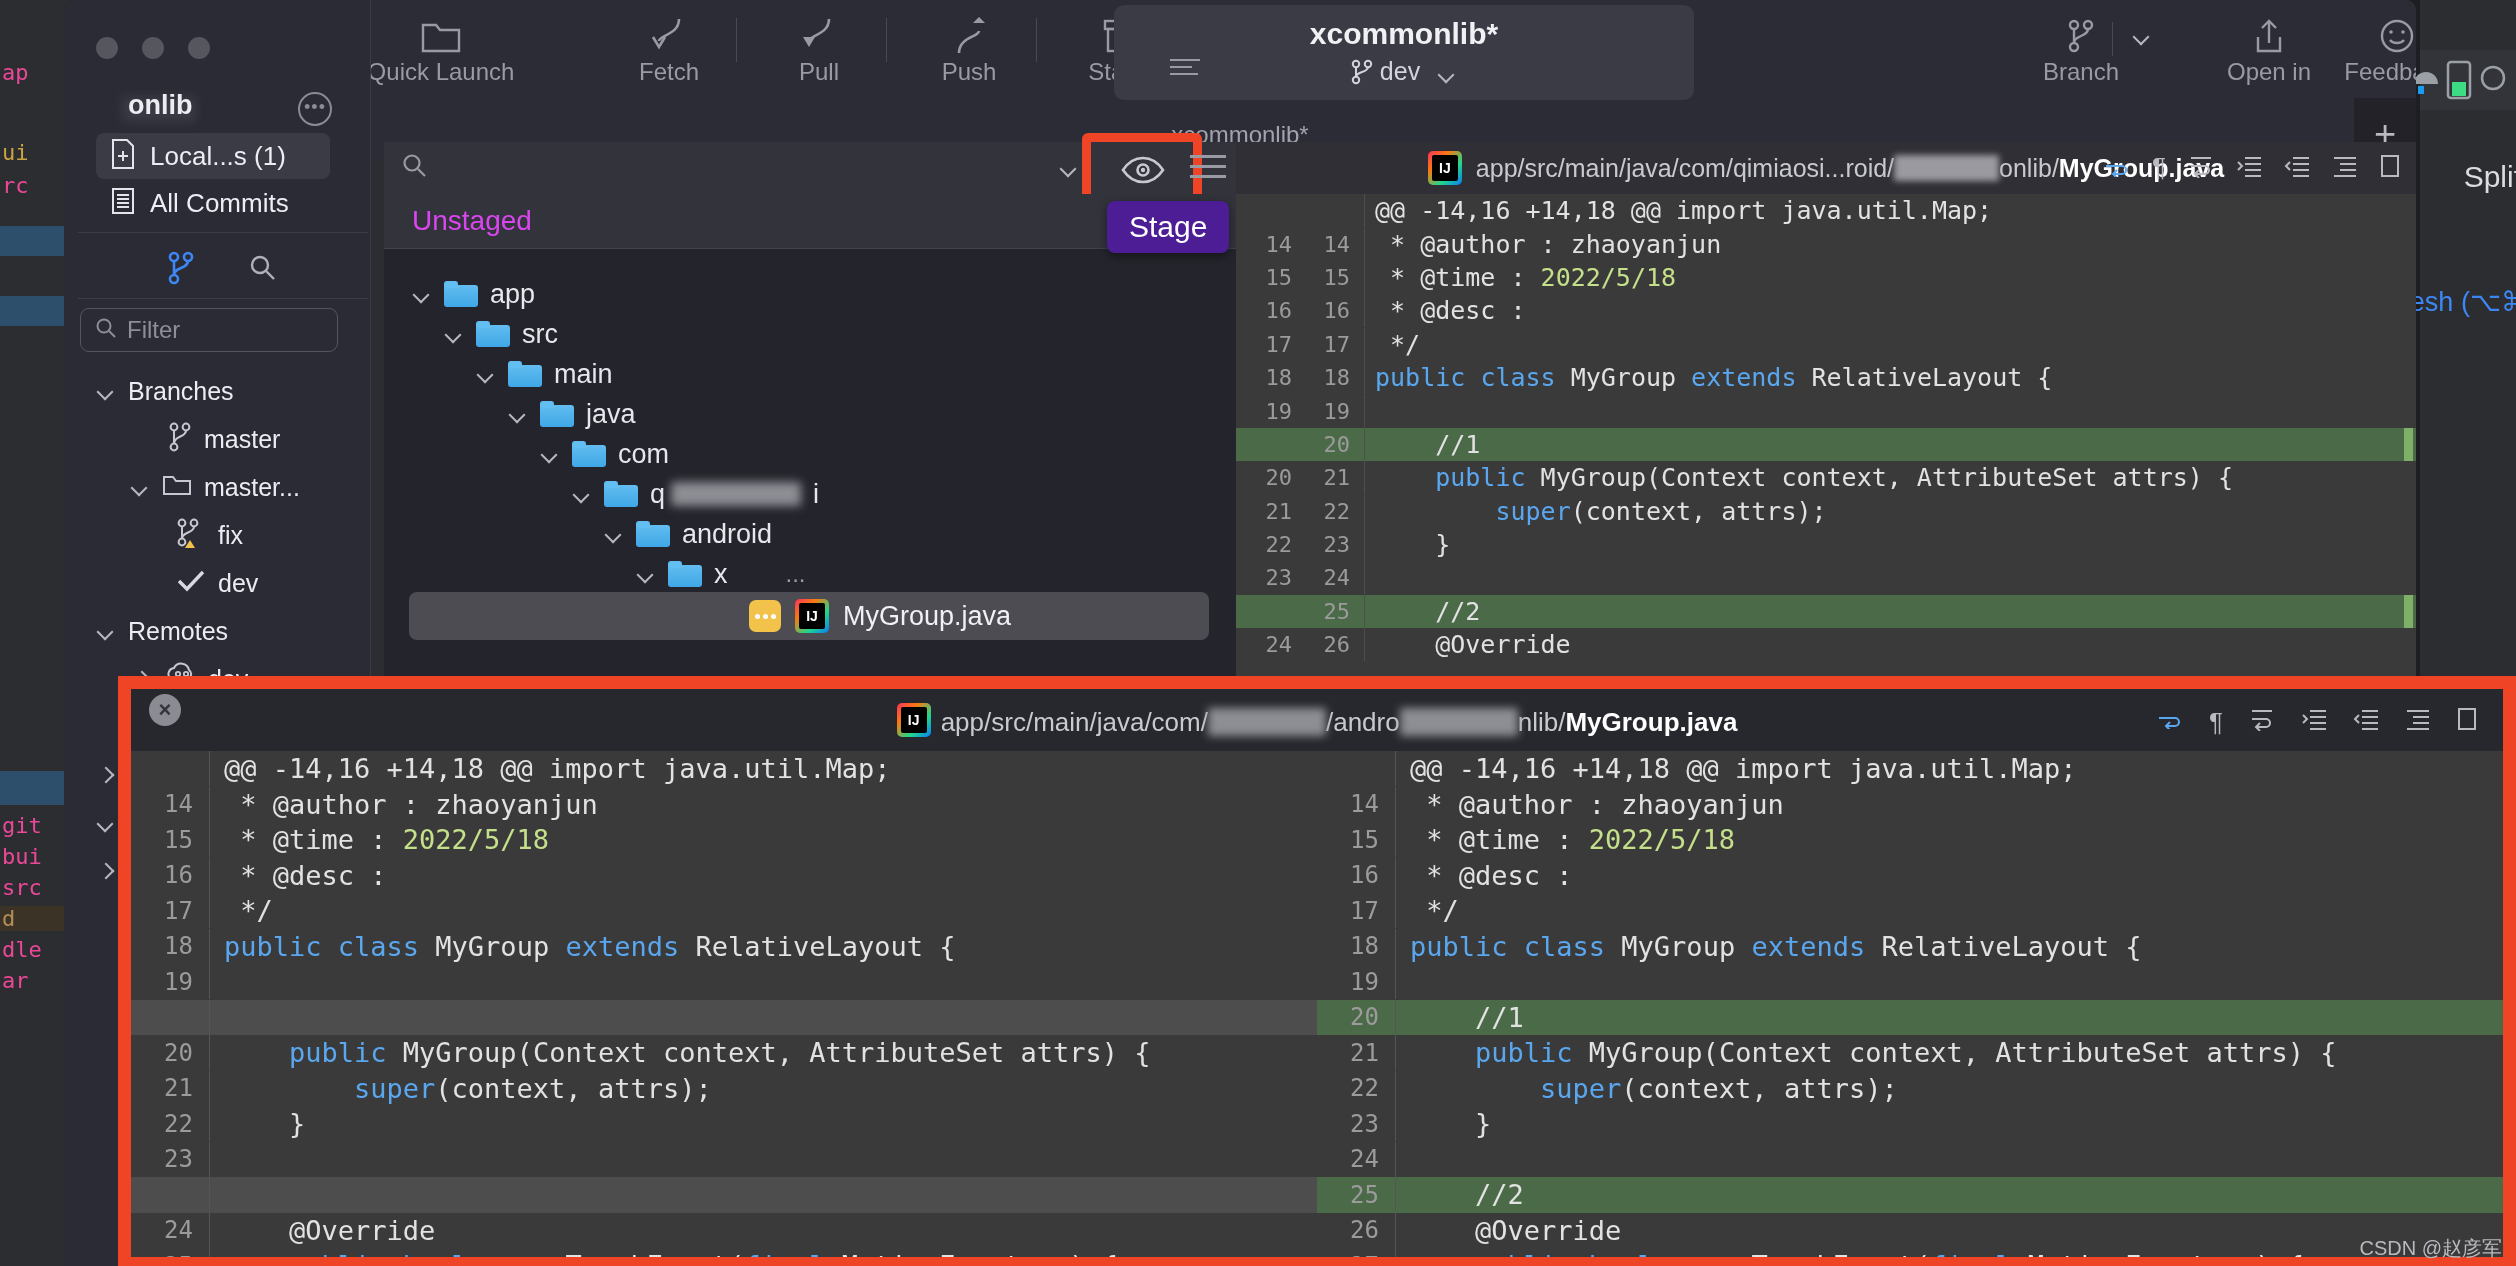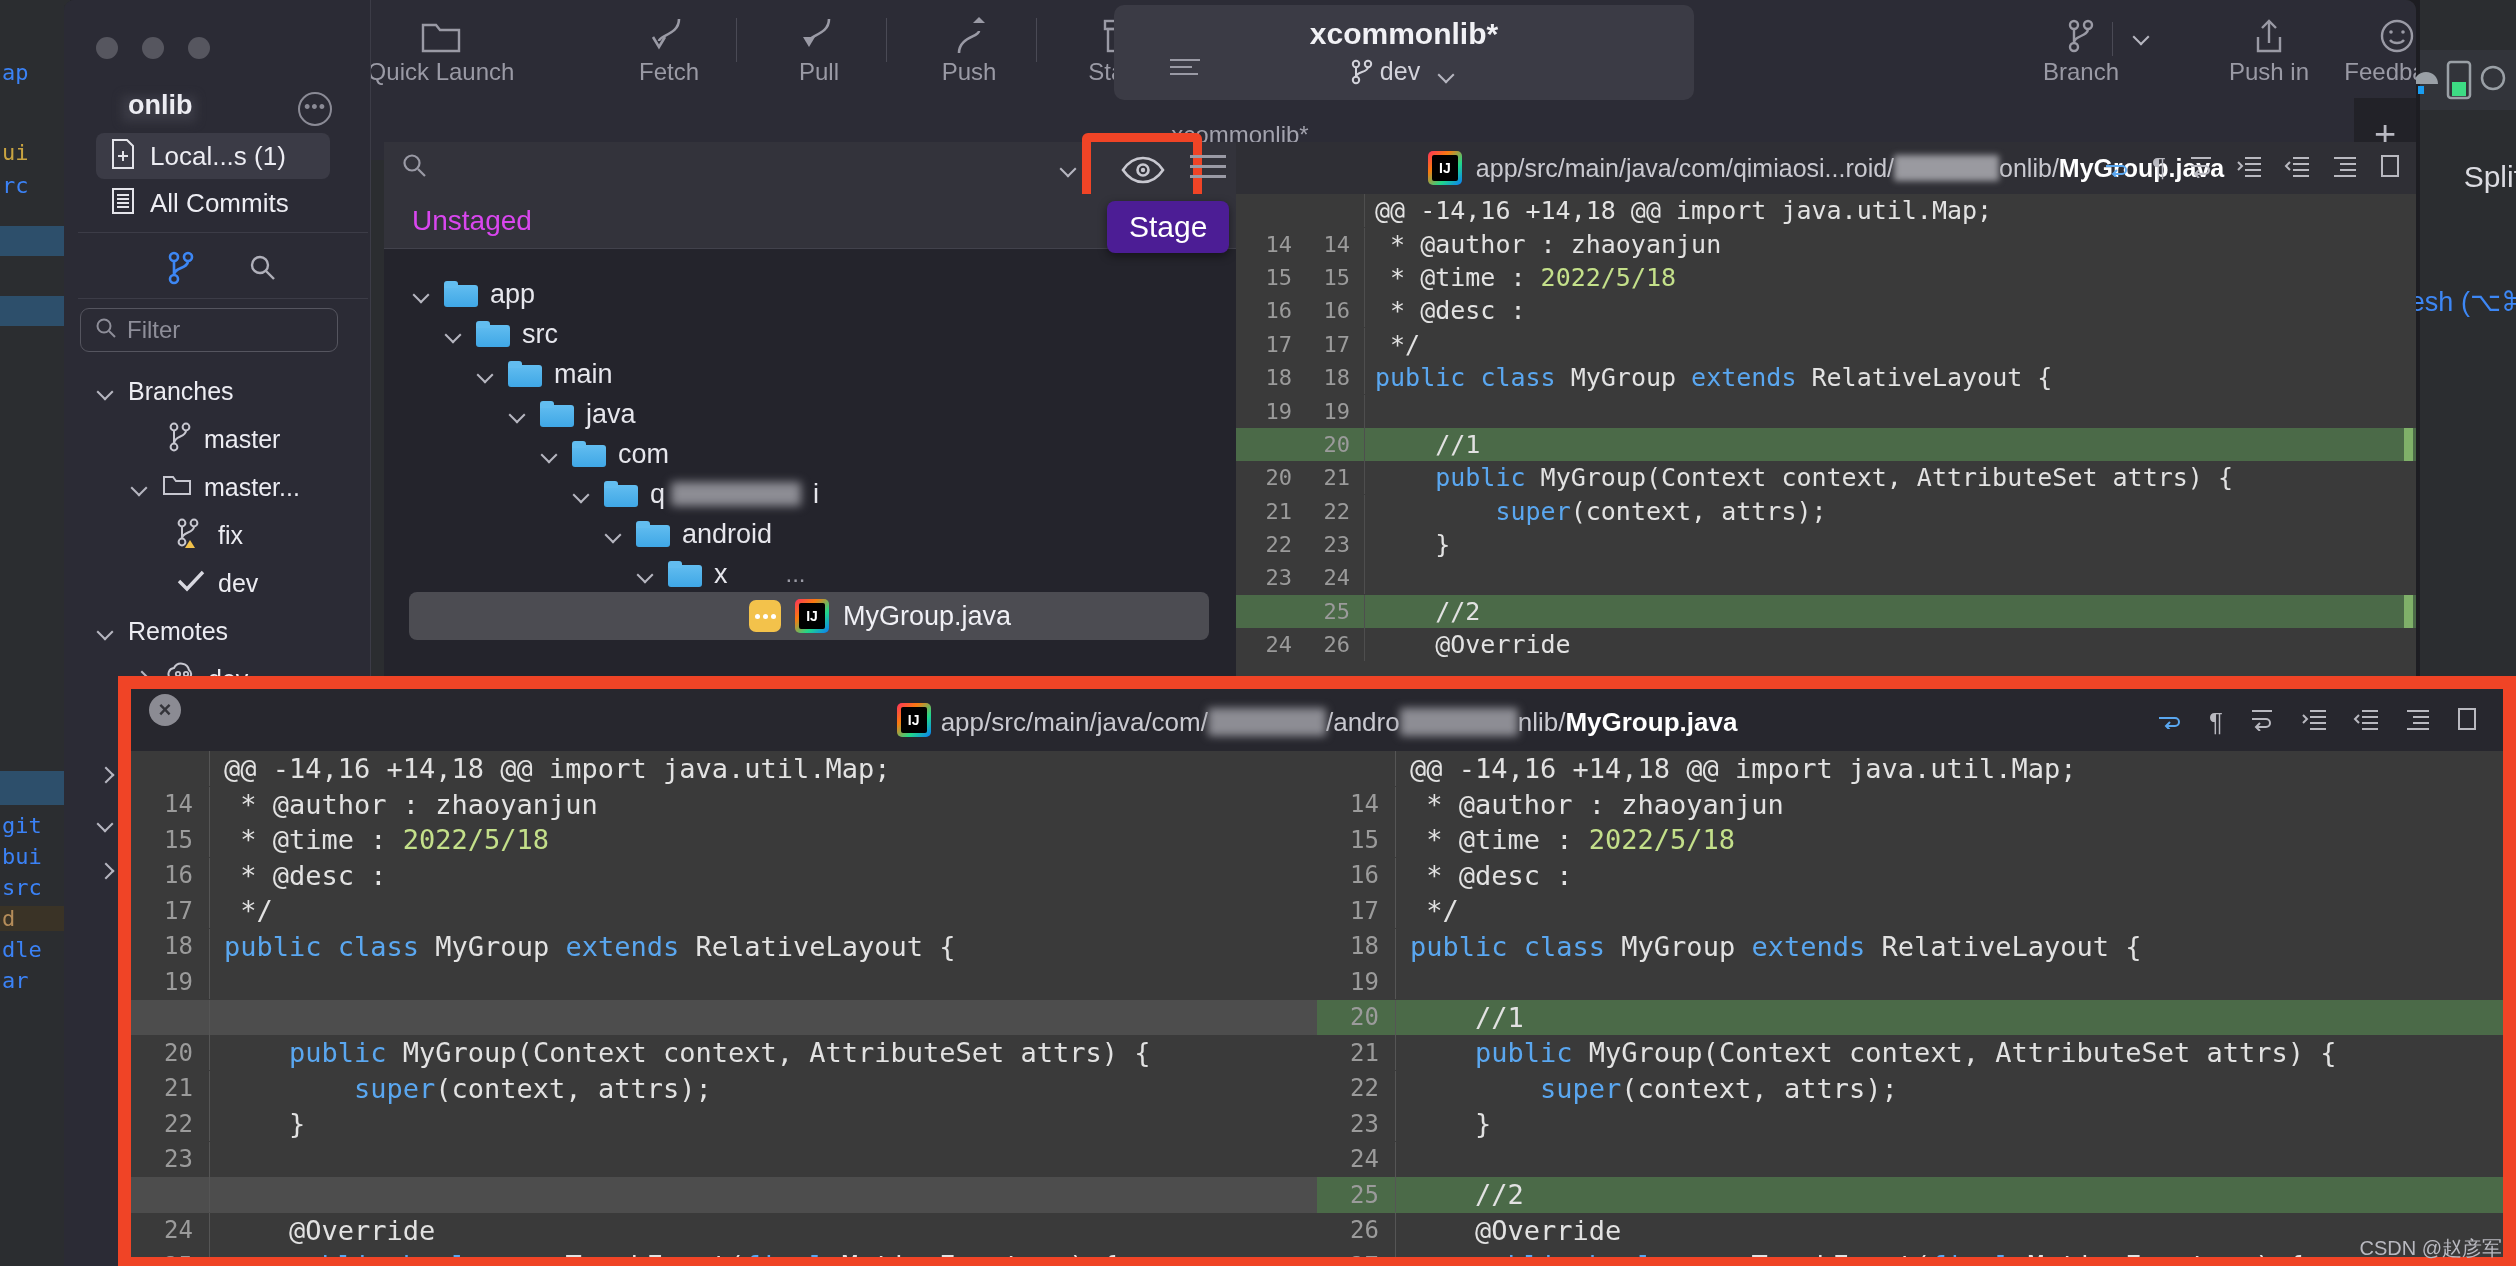--- a/index.html
+++ b/index.html
@@ -6,21 +6,21 @@
   body{
     width:2516px;height:1266px;overflow:hidden;position:relative;
     font-family:"Liberation Sans","DejaVu Sans",sans-serif;
     color:#d6d6dc;
     -webkit-font-smoothing:antialiased;
   }
   .mono{font-family:"DejaVu Sans Mono","Liberation Mono",monospace;}
 
   
   #bg-strip{position:absolute;left:0;top:0;width:70px;height:1266px;background:#2b2d30;overflow:hidden;}
-  #bg-strip .bgline{font-size:22px;color:#3b82f6;font-family:"DejaVu Sans Mono",monospace;padding-left:2px;white-space:nowrap;}
+  #bg-strip .bgline{font-size:22px;color:#ec4899;font-family:"DejaVu Sans Mono",monospace;padding-left:2px;white-space:nowrap;}
   #bg-strip .yellow{color:#c9a441;}
   #bg-strip .blue-sel{background:#2d4f6b;}
   #bg-strip .tan{color:#b58d5a;background:#3a3326;}
 
   
   #bg-right{position:absolute;right:0;top:0;width:96px;height:1266px;background:#2b2d30;}
   #bg-right-top{position:absolute;right:0;top:50px;width:96px;height:60px;background:#32343a;}
 
   
   #appwin{position:absolute;left:64px;top:0;width:2352px;height:1266px;background:#2b2d30;border-radius:10px 10px 0 0;overflow:hidden;}
@@ -281,21 +281,21 @@
     <span class="chev" style="position:absolute;left:2068px;top:26px;"></span>
 
     <div class="tbitem" style="left:2140px;width:130px;">
       <div class="glyph">
         <svg width="32" height="38" viewBox="0 0 32 38">
             <path d="M16 4v22" fill="none" stroke="#9a9aa5" stroke-width="2.4"></path>
             <path d="M9 11l7-7 7 7" fill="none" stroke="#9a9aa5" stroke-width="2.4"></path>
             <path d="M5 20v14h22V20" fill="none" stroke="#9a9aa5" stroke-width="2.4"></path>
           </svg>
       </div>
-      <div class="lbl">Push in</div>
+      <div class="lbl">Open in</div>
     </div>
 
     <div class="tbitem" style="left:2258px;width:150px;">
       <div class="glyph">
         <svg width="38" height="38" viewBox="0 0 38 38">
             <circle cx="19" cy="19" r="15" fill="none" stroke="#9a9aa5" stroke-width="2.4"></circle>
             <circle cx="13" cy="15" r="1.8" fill="#9a9aa5"></circle>
             <circle cx="25" cy="15" r="1.8" fill="#9a9aa5"></circle>
             <path d="M12 23c3 4 11 4 14 0" fill="none" stroke="#9a9aa5" stroke-width="2.4"></path>
           </svg>

